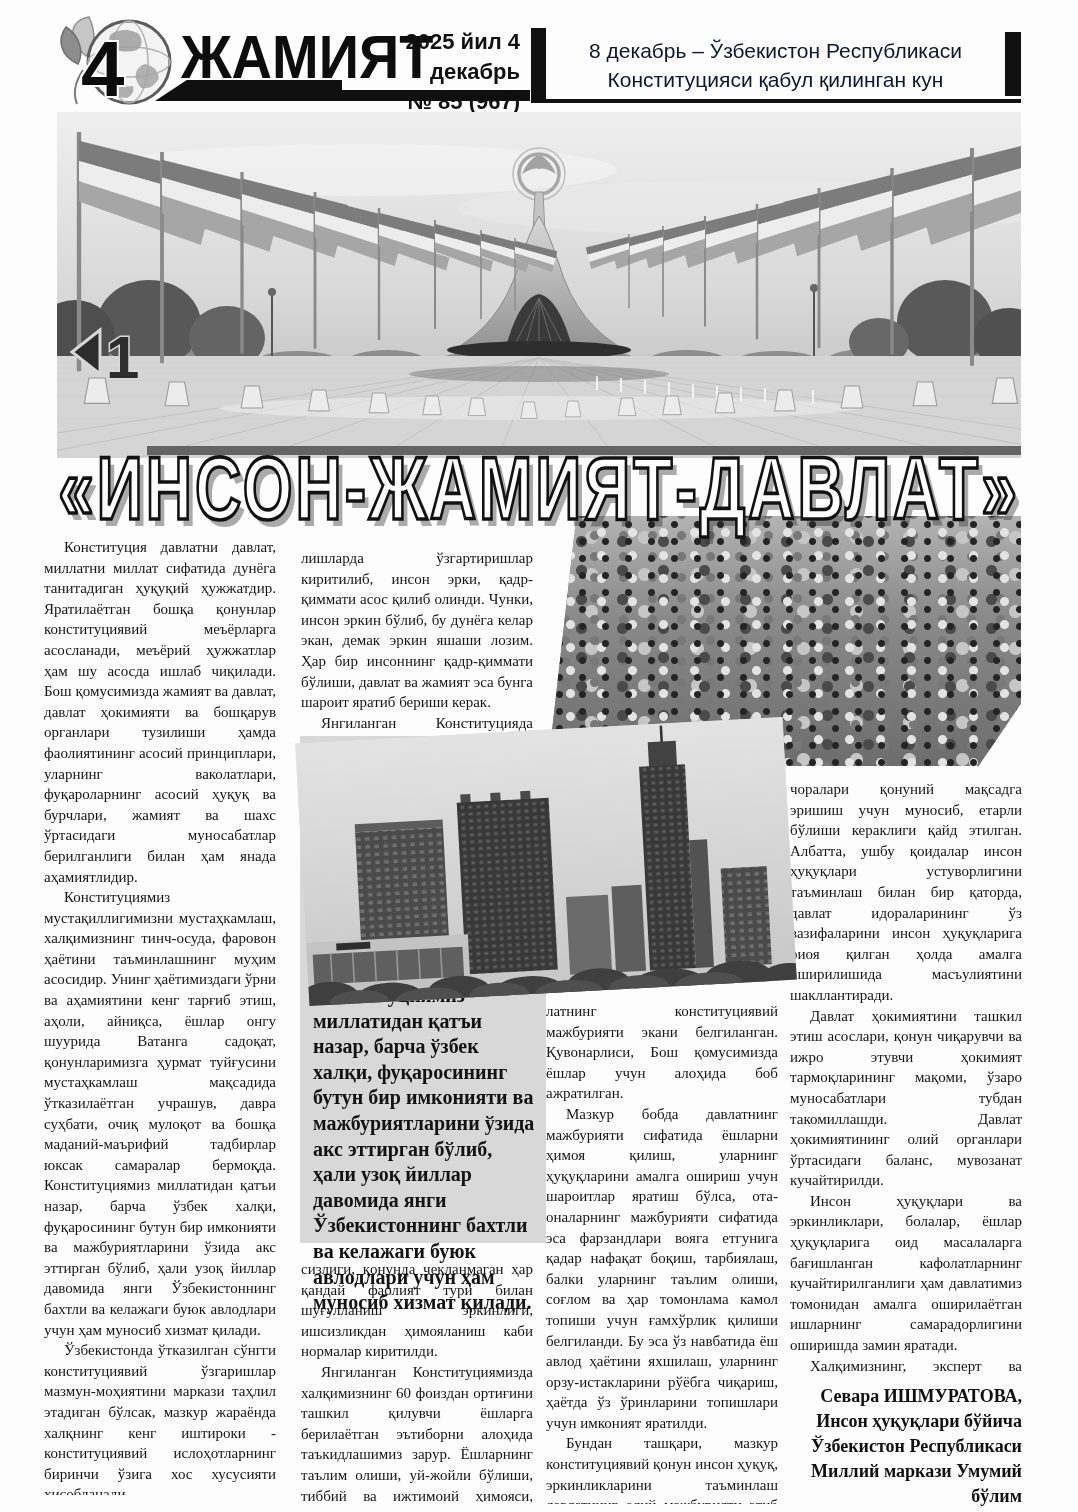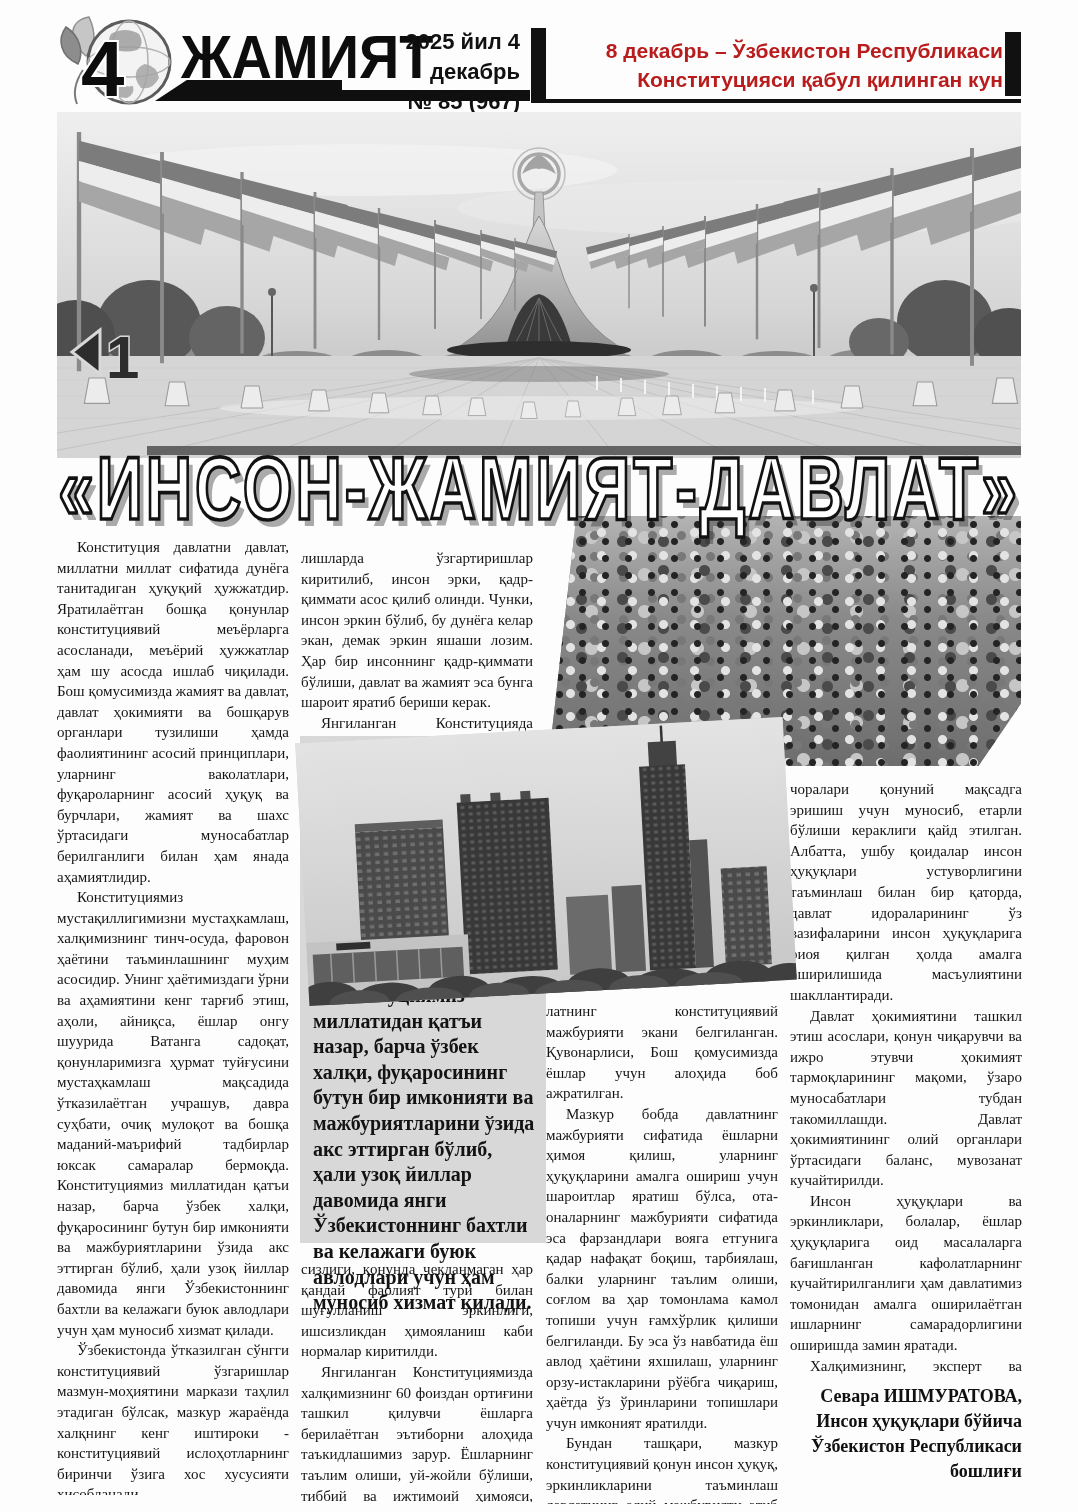--- a/index.html
+++ b/index.html
@@ -10,22 +10,22 @@
   .masthead-title{left:181px;top:22px;font-family:"Liberation Sans",sans-serif;font-weight:bold;
         font-size:56px;letter-spacing:0px;color:#0d0d0d;transform:scaleY(1.08);transform-origin:top left;}
   .slab1{left:155px;top:80px;width:187px;height:21px;background:#0f0f0f;
         clip-path:polygon(17% 0,100% 0,100% 100%,0 100%);}
   .slab2{left:340px;top:90px;width:190px;height:11px;background:#0f0f0f;}
   .date-block{left:312px;top:27px;width:208px;text-align:right;font-family:"Liberation Sans",sans-serif;
         font-weight:bold;font-size:22px;line-height:30px;color:#111;}
   .vbar1{left:531px;top:28px;width:15px;height:73px;background:#111;}
   .vbar2{left:1005px;top:32px;width:16px;height:64px;background:#111;}
   .banner-rule{left:531px;top:99px;width:490px;height:4px;background:#111;}
-  .banner-text{left:548px;top:36px;width:455px;text-align:right;font-family:"Liberation Sans",sans-serif;
-        font-weight:bold;font-size:21px;line-height:29px;color:#b91c1c;}
+  .banner-text{left:548px;top:36px;width:455px;text-align:center;font-family:"Liberation Sans",sans-serif;
+        font-weight:normal;font-size:21px;line-height:29px;color:#0f172a;}
   
   .main-photo{left:57px;top:112px;width:964px;height:346px;}
   .marker{left:64px;top:320px;}
   .headline{left:0;top:436px;width:1078px;text-align:center;font-family:"Liberation Sans",sans-serif;
         font-weight:bold;font-size:64px;letter-spacing:3px;white-space:nowrap;color:#fff;
         -webkit-text-stroke:2.6px #121212;text-shadow:5px 5px 0 rgba(45,45,45,.40);
         transform:scaleY(1.40);transform-origin:top;z-index:6;}
   .crowd{left:548px;top:516px;width:473px;height:250px;z-index:2;
         clip-path:polygon(6% 0,100% 0,100% 75%,91% 100%,0 100%);
         background-color:#8f8f8f;
@@ -40,21 +40,21 @@
         background-position:0 0,7px 5px,13px 11px,3px 9px,17px 3px,0 0;}
   .quote-panel{left:300px;top:736px;width:246px;height:507px;background:#d8d8d8;z-index:1;}
   .quote-text{position:absolute;left:13px;right:8px;top:247px;font-weight:bold;
         font-size:20px;line-height:25.6px;color:#131313;}
   .city{left:302px;top:730px;width:488px;height:263px;transform:rotate(-3.1deg);z-index:3;
         overflow:hidden;background:#d6d6d6;}
   
   .col{width:232px;text-align:justify;font-size:15px;line-height:20.6px;overflow:hidden;}
   .col p{margin:0;text-indent:20px;}
   .col p.cont{text-indent:0;margin-top:11px;}
-  .col1{left:57px;top:537px;height:958px;}
+  .col1{left:44px;top:537px;height:958px;}
   .col2t{left:301px;top:537px;height:194px;}
   .col2b{left:301px;top:1248px;height:254px;}
   .col3{left:546px;top:990px;height:514px;z-index:4;}
   .col4{left:790px;top:768px;height:610px;}
   .byline{left:786px;top:1384px;width:236px;text-align:right;font-weight:bold;
         font-size:18px;line-height:25px;color:#101010;}
 </style>
 </head>
 <body>
 
@@ -323,16 +323,17 @@
     <p class="cont">чоралари қонуний мақсадга эришиш учун муносиб, етарли бўлиши кераклиги қайд этилган. Албатта, ушбу қоидалар инсон ҳуқуқлари устуворлигини таъминлаш билан бир қаторда, давлат идораларининг ўз вазифаларини инсон ҳуқуқларига риоя қилган ҳолда амалга оширилишида масъулиятини шакллантиради.</p>
     <p>Давлат ҳокимиятини ташкил этиш асослари, қонун чиқарувчи ва ижро этувчи ҳокимият тармоқларининг мақоми, ўзаро муносабатлари тубдан такомиллашди. Давлат ҳокимиятининг олий органлари ўртасидаги баланс, мувозанат кучайтирилди.</p>
     <p>Инсон ҳуқуқлари ва эркинликлари, болалар, ёшлар ҳуқуқларига оид масалаларга бағишланган кафолатларнинг кучайтирилганлиги ҳам давлатимиз томонидан амалга оширилаётган ишларнинг самарадорлигини оширишда замин яратади.</p>
     <p>Халқимизнинг, эксперт ва мутахассисларнинг таклифлари, халқаро, хорижий давлатларнинг тажрибасини инобатга олган ҳолда тайёрланган Конституциямиз халқимизнинг фаровон ҳаёти учун мустаҳкам ҳуқуқий асос бўлиб хизмат қилиши табиий.</p>
   </div>
 
   <div class="abs byline">
     <div>Севара ИШМУРАТОВА,</div>
     <div>Инсон ҳуқуқлари бўйича</div>
     <div>Ўзбекистон Республикаси</div>
+    <div>Миллий маркази Умумий бўлим</div>
     <div>бошлиғи</div>
   </div>
 
 </div>
 
 </body></html>

